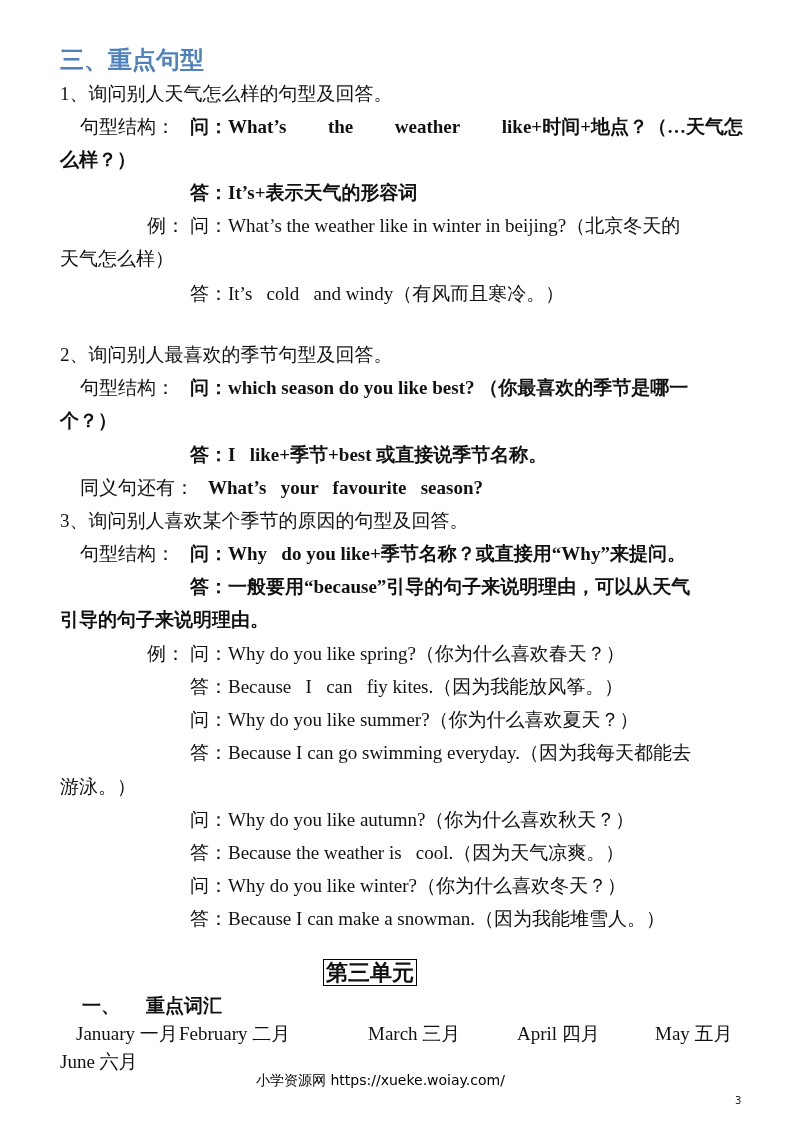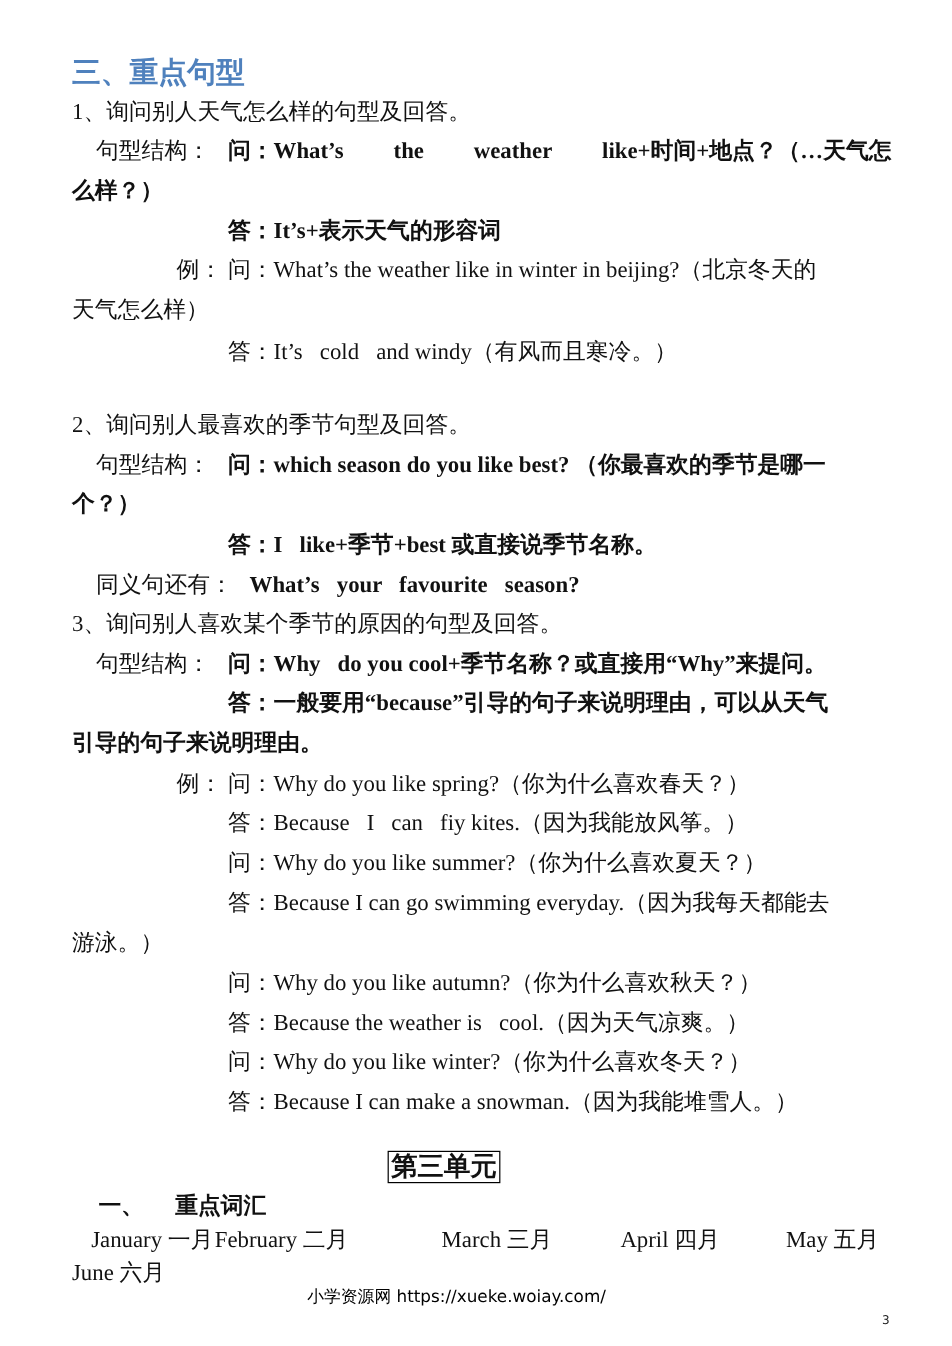--- a/index.html
+++ b/index.html
@@ -45,21 +45,21 @@
   <div class="line" style="left:60px; top:343px;">2、询问别人最喜欢的季节句型及回答。</div>
   <div class="line" style="left:80px; top:376px;">句型结构：</div>
   <div class="line bold" style="left:190px; top:376px;">问：which season do you like best? （你最喜欢的季节是哪一</div>
   <div class="line bold" style="left:60px; top:409px;">个？）</div>
   <div class="line bold" style="left:190px; top:443px; white-space:pre;">答：I   like+季节+best 或直接说季节名称。</div>
   <div class="line" style="left:80px; top:476px;">同义句还有：</div>
   <div class="line bold" style="left:208px; top:476px; white-space:pre;">What’s   your   favourite   season?</div>
 
   <div class="line" style="left:60px; top:509px;">3、询问别人喜欢某个季节的原因的句型及回答。</div>
   <div class="line" style="left:80px; top:542px;">句型结构：</div>
-  <div class="line bold" style="left:190px; top:542px; white-space:pre;">问：Why   do you cool+季节名称？或直接用“Why”来提问。</div>
+  <div class="line bold" style="left:190px; top:542px; white-space:pre;">问：Why   do you like+季节名称？或直接用“Why”来提问。</div>
   <div class="line bold" style="left:190px; top:575px;">答：一般要用“because”引导的句子来说明理由，可以从天气</div>
   <div class="line bold" style="left:60px; top:608px;">引导的句子来说明理由。</div>
 
   <div class="line" style="left:147px; top:642px;">例：</div>
   <div class="line" style="left:190px; top:642px;">问：Why do you like spring?（你为什么喜欢春天？）</div>
   <div class="line" style="left:190px; top:675px; white-space:pre;">答：Because   I   can   fiy kites.（因为我能放风筝。）</div>
   <div class="line" style="left:190px; top:708px;">问：Why do you like summer?（你为什么喜欢夏天？）</div>
   <div class="line" style="left:190px; top:741px;">答：Because I can go swimming everyday.（因为我每天都能去</div>
   <div class="line" style="left:60px; top:775px;">游泳。）</div>
   <div class="line" style="left:190px; top:808px;">问：Why do you like autumn?（你为什么喜欢秋天？）</div>

